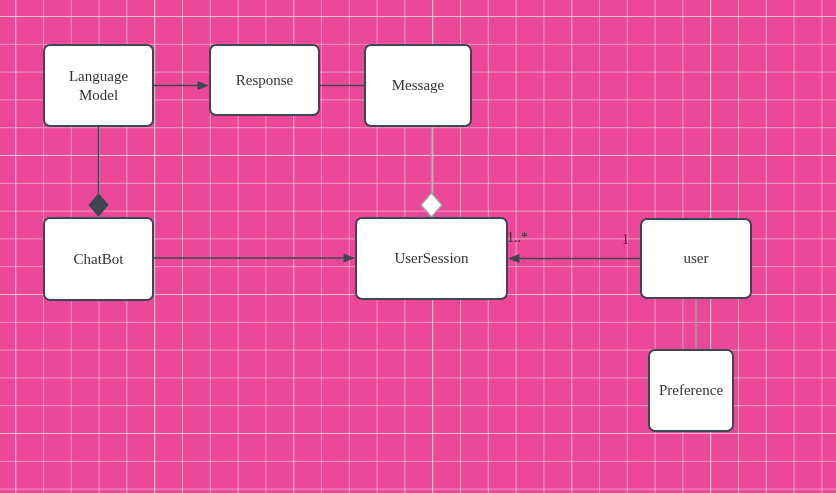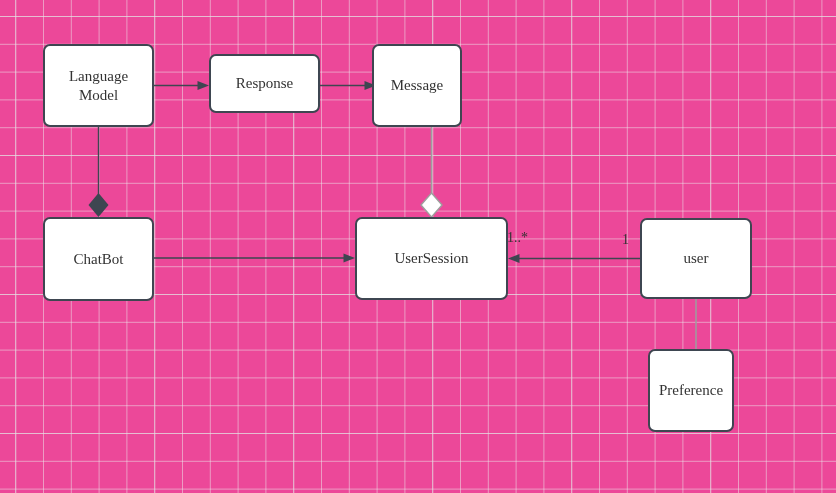--- a/index.html
+++ b/index.html
@@ -34,22 +34,22 @@
     display: flex;
     align-items: center;
     justify-content: center;
     text-align: center;
     font-size: 15px;
     line-height: 1.25;
     color: #333333;
     padding: 4px 8px;
   }
   #node-language-model { left: 43px;  top: 44px;  width: 111px; height: 83px; }
-  #node-response       { left: 209px; top: 44px;  width: 111px; height: 59px; margin-top: 10px; }
-  #node-message        { left: 372px; top: 44px;  width: 90px; height: 83px; }
+  #node-response       { left: 209px; top: 44px;  width: 111px; height: 72px; }
+  #node-message        { left: 364px; top: 44px;  width: 108px; height: 83px; }
   #node-chatbot        { left: 43px;  top: 217px; width: 111px; height: 84px; }
   #node-usersession    { left: 355px; top: 217px; width: 153px; height: 83px; text-align: center; }
   #node-user           { left: 640px; top: 218px; width: 112px; height: 81px; }
   #node-preference     { left: 648px; top: 349px; width: 86px; height: 83px; }
   .edge-label {
     position: absolute;
     font-size: 14px;
     color: #333333;
     white-space: nowrap;
   }

